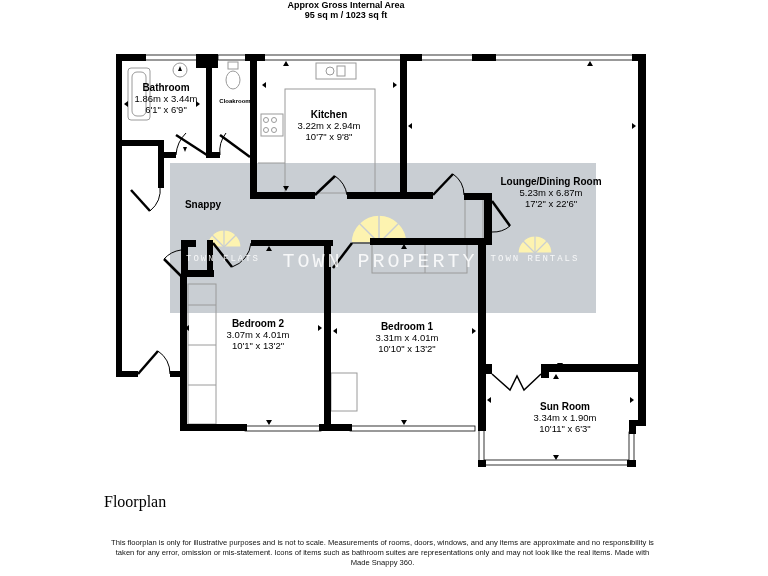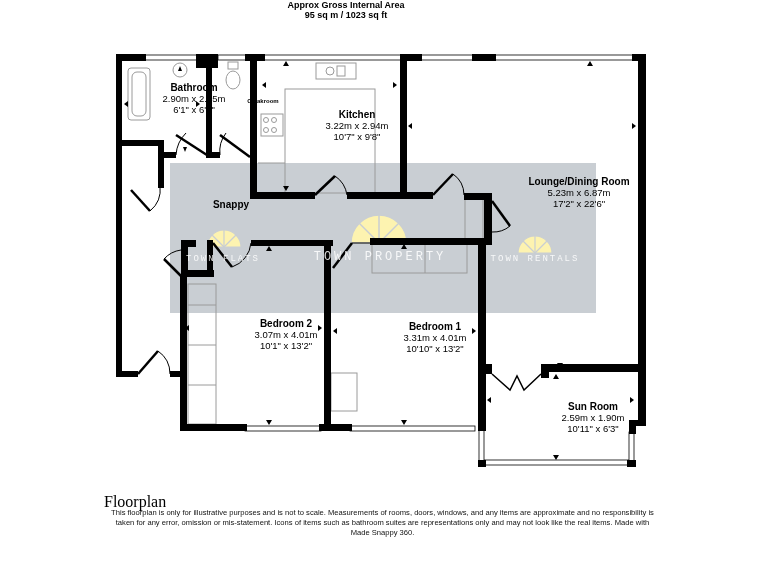--- a/index.html
+++ b/index.html
@@ -1,27 +1,27 @@
 <!DOCTYPE html>
 <html><head>
 <meta charset="utf-8">
 <style>
   html, body { margin:0; padding:0; background:#ffffff; }
   body { width:768px; height:576px; position:relative; overflow:hidden; font-family:"Liberation Sans", sans-serif; color:#000; }
   .header { position:absolute; left:0; top:0; width:692px; text-align:center; font-weight:bold; font-size:9px; line-height:10px; }
   .header div { white-space:nowrap; }
   svg#plan { position:absolute; left:0; top:0; }
-  .room-label { position:absolute; text-align:center; font-size:9.5px; line-height:11px; white-space:nowrap; transform:translateX(-50%);margin-left:28px; }
+  .room-label { position:absolute; text-align:center; font-size:9.5px; line-height:11px; white-space:nowrap; transform:translateX(-50%); }
   .room-label .name { font-weight:bold; font-size:10px; }
   .room-label.small .name { font-size:6px; }
   .wm { position:absolute; color:rgba(255,255,255,0.85); white-space:nowrap; letter-spacing:2px; transform:translateX(-50%);font-family:Liberation Mono, monospace; }
-  .wm.big { font-size:12px; letter-spacing:3px; }
+  .wm.big { font-size:20px; letter-spacing:3px; }
   .wm.small { font-size:9px; }
   .floorplan-title { position:absolute; left:104px; top:493px; font-size:16px;font-family:Liberation Serif, serif; }
-  .disclaimer { position:absolute; left:110px; top:508px; width:545px; text-align:center; font-size:7.6px; line-height:10px; color:#111; }
+  .disclaimer { position:absolute; left:110px; top:538px; width:545px; text-align:center; font-size:7.6px; line-height:10px; color:#111; }
 </style>
 </head>
 <body>
 
 <div class="header">
   <div>Approx Gross Internal Area</div>
   <div>95 sq m / 1023 sq ft</div>
 </div>
 
 <svg id="plan" width="768" height="576" viewBox="0 0 768 576">
@@ -213,21 +213,21 @@
     <path d="M557,363 L563,363 L560,368 Z"></path>
     <path d="M553,379 L559,379 L556,374 Z"></path>
     <path d="M487,400 L491,397 L491,403 Z"></path>
     <path d="M634,400 L630,397 L630,403 Z"></path>
     <path d="M553,455 L559,455 L556,460 Z"></path>
   </g>
 </svg>
 
 <div class="room-label" style="left:166px;top:82px;">
   <div class="name">Bathroom</div>
-  <div>2.90m x 2.05m</div>
+  <div>1.86m x 3.44m</div>
   <div>6'1" x 6'9"</div>
 </div>
 <div class="room-label small" style="left:235px;top:96px;">
   <div class="name">Cloakroom</div>
 </div>
 <div class="room-label" style="left:329px;top:109px;">
   <div class="name">Kitchen</div>
   <div>3.22m x 2.94m</div>
   <div>10'7" x 9'8"</div>
 </div>
@@ -244,21 +244,21 @@
   <div>3.07m x 4.01m</div>
   <div>10'1" x 13'2"</div>
 </div>
 <div class="room-label" style="left:407px;top:321px;">
   <div class="name">Bedroom 1</div>
   <div>3.31m x 4.01m</div>
   <div>10'10" x 13'2"</div>
 </div>
 <div class="room-label" style="left:565px;top:401px;">
   <div class="name">Sun Room</div>
-  <div>2.59m x 1.90m</div>
+  <div>3.34m x 1.90m</div>
   <div>10'11" x 6'3"</div>
 </div>
 
 <div class="wm small" style="left:223px;top:254px;">TOWN FLATS</div>
 <div class="wm big" style="left:380px;top:250px;">TOWN PROPERTY</div>
 <div class="wm small" style="left:535px;top:254px;">TOWN RENTALS</div>
 
 <div class="floorplan-title">Floorplan</div>
 <div class="disclaimer">This floorplan is only for illustrative purposes and is not to scale. Measurements of rooms, doors, windows, and any items are approximate and no responsibility is taken for any error, omission or mis-statement. Icons of items such as bathroom suites are representations only and may not look like the real items. Made with Made Snappy 360.</div>
 

